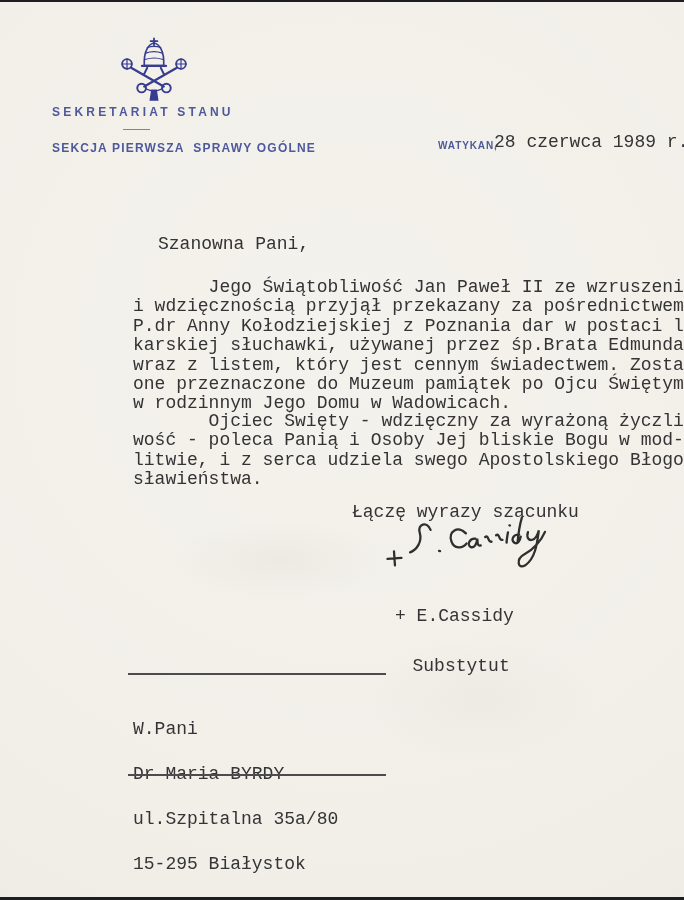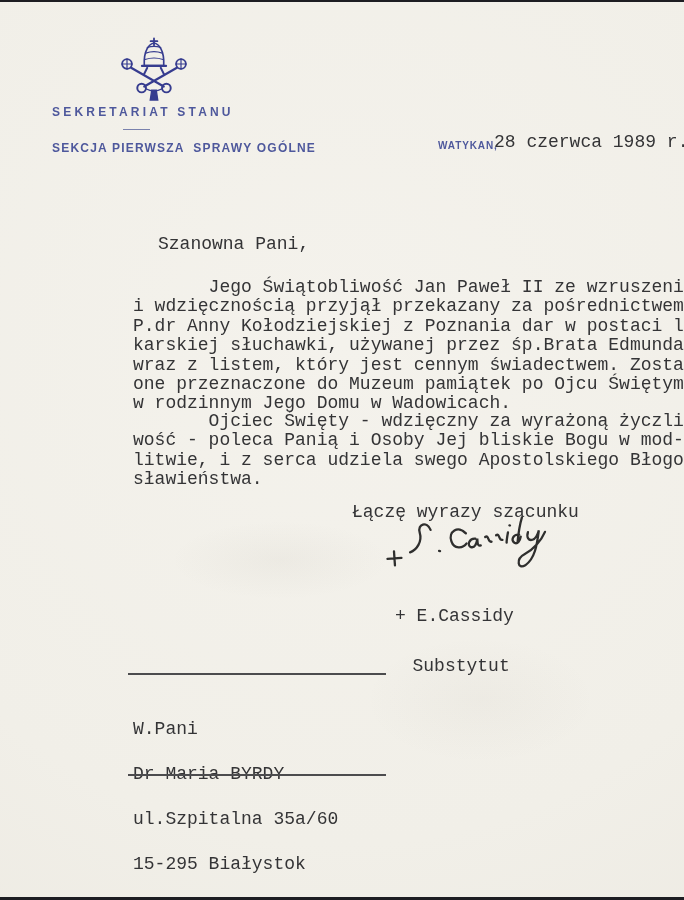--- a/index.html
+++ b/index.html
@@ -148,18 +148,18 @@
 
   <div class="tw typed-signature">
     <div>+ E.Cassidy</div>
     <div class="title-line">Substytut</div>
   </div>
 
   <div class="addr-rule top"></div>
   <div class="tw recipient">
     <div>W.Pani</div>
     <div>Dr Maria BYRDY</div>
-    <div>ul.Szpitalna 35a/60</div>
+    <div>ul.Szpitalna 35a/80</div>
     <div>15-295 Białystok</div>
     
   </div>
   <div class="addr-rule bottom"></div>
 </div>
 
 </body></html>

